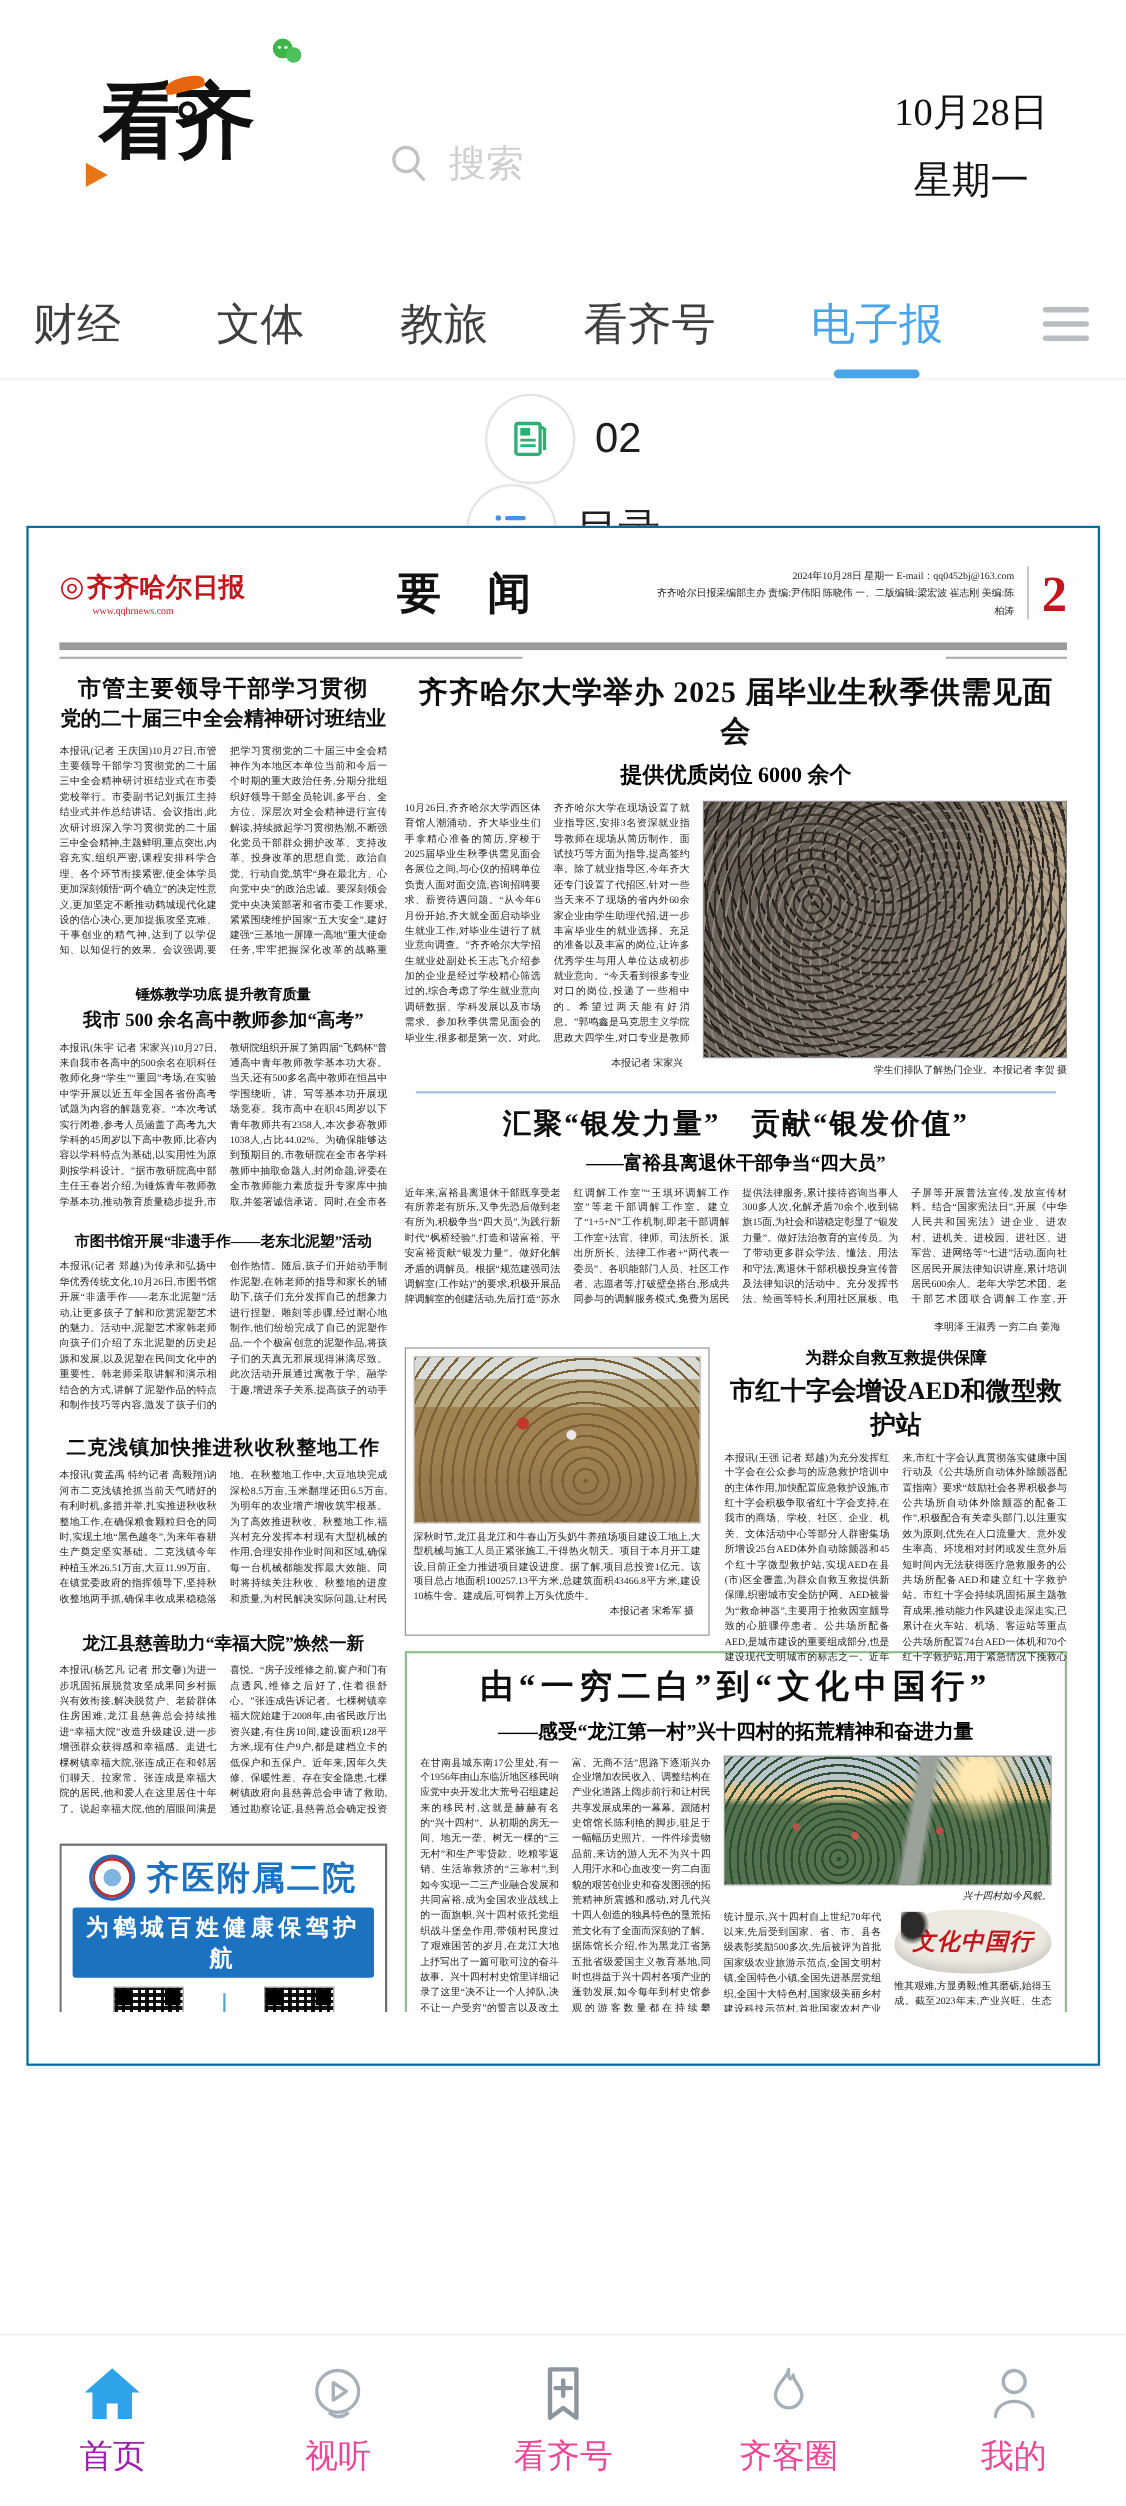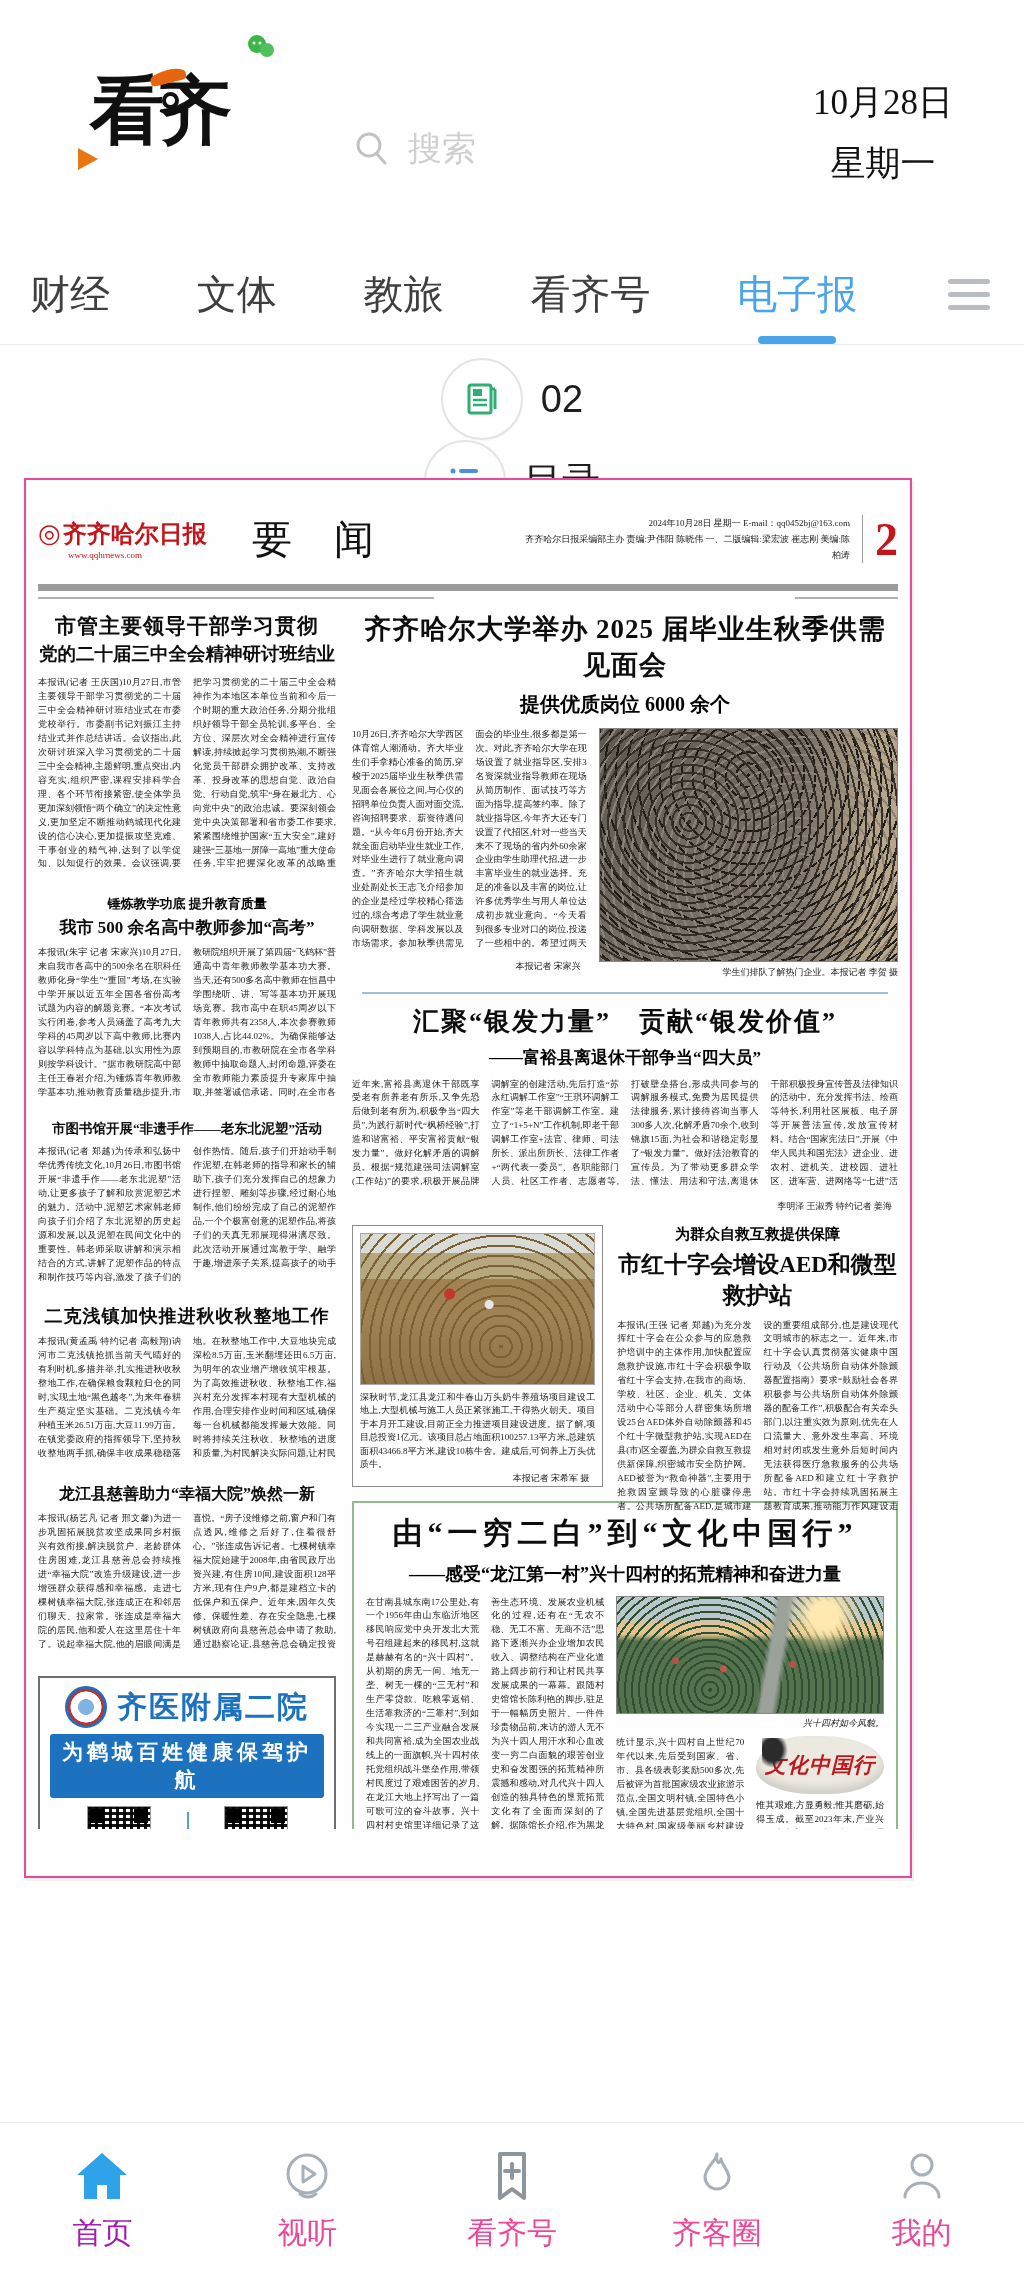--- a/index.html
+++ b/index.html
@@ -35,29 +35,29 @@
 
   
   .toolbar{position:absolute;left:0;top:358px;width:1024px;height:104px;display:flex;align-items:center;
            justify-content:space-between;padding:0 42px;box-sizing:border-box;flex-direction:column;}
   .tool{display:flex;align-items:center;gap:18px;cursor:pointer;}
   .tool-circle{width:78px;height:78px;border-radius:50%;border:2px solid #e4e4e4;background:#fff;
                display:flex;align-items:center;justify-content:center;box-shadow:0 1px 2px rgba(0,0,0,.04);}
   .tool-label{font-size:38px;color:#1e1e1e;}
 
   
-  .paper{position:absolute;left:24px;top:478px;width:888px;height:1400px;box-sizing:border-box;
-         border:2px solid #ec4899;background:#fefefe;padding:22px 12px;box-shadow:2px 3px 0 rgba(0,0,0,.06);
+  .paper{position:absolute;left:24px;top:478px;width:976px;height:1400px;box-sizing:border-box;
+         border:2px solid #0369a1;background:#fefefe;padding:22px 28px;box-shadow:2px 3px 0 rgba(0,0,0,.06);
          font-family:"Liberation Serif","DejaVu Serif",serif;}
   .mh{display:flex;align-items:center;height:74px;}
   .brand{width:214px;}
   .brand-row{color:#c3161c;font-weight:bold;font-size:24px;white-space:nowrap;}
   .brand-mark{font-size:26px;margin-right:2px;}
   .brand-url{color:#c3161c;font-size:9px;margin-left:30px;}
-  .mh-section{flex:1;font-size:40px;font-weight:400;letter-spacing:16px;color:#111;}
+  .mh-section{flex:1;text-align:center;font-size:40px;font-weight:700;letter-spacing:16px;color:#111;}
   .mh-info{width:330px;font-size:9px;color:#222;line-height:1.8;text-align:right;}
   .mh-vline{width:1px;height:48px;background:#999;margin:0 12px;}
   .mh-page{font-size:46px;font-weight:900;color:#c3161c;}
   .rule-thick{height:7px;background:#9b9b9b;margin-top:8px;}
   .rule-thin-row{display:flex;justify-content:space-between;margin-top:6px;}
   .rule-thin-row i{display:block;height:2px;background:#b0b0b0;}
   .rt-l{width:46%;} .rt-r{width:12%;}
 
   .cols{display:flex;gap:16px;margin-top:12px;height:1218px;overflow:hidden;}
   .col-left{width:298px;flex:none;}
@@ -354,21 +354,21 @@
               <div class="photo-jobfair"></div>
               <div class="caption r1-caption">学生们排队了解热门企业。本报记者 李贺 摄</div>
             </div>
           </div>
         </div>
         <div class="rdivider"></div>
         <div>
           <div class="hl r2-h">汇聚“银发力量”　贡献“银发价值”</div>
           <div class="r2-sub">——富裕县离退休干部争当“四大员”</div>
           <div class="r2-body">近年来,富裕县离退休干部既享受老有所养老有所乐,又争先恐后做到老有所为,积极争当“四大员”,为践行新时代“枫桥经验”,打造和谐富裕、平安富裕贡献“银发力量”。做好化解矛盾的调解员。根据“规范建强司法调解室(工作站)”的要求,积极开展品牌调解室的创建活动,先后打造“苏永红调解工作室”“王琪环调解工作室”等老干部调解工作室。建立了“1+5+N”工作机制,即老干部调解工作室+法官、律师、司法所长、派出所所长、法律工作者+“两代表一委员”、各职能部门人员、社区工作者、志愿者等,打破壁垒搭台,形成共同参与的调解服务模式,免费为居民提供法律服务,累计接待咨询当事人300多人次,化解矛盾70余个,收到锦旗15面,为社会和谐稳定彰显了“银发力量”。做好法治教育的宣传员。为了带动更多群众学法、懂法、用法和守法,离退休干部积极投身宣传普及法律知识的活动中。充分发挥书法、绘画等特长,利用社区展板、电子屏等开展普法宣传,发放宣传材料。结合“国家宪法日”,开展《中华人民共和国宪法》进企业、进农村、进机关、进校园、进社区、进军营、进网络等“七进”活动,面向社区居民开展法律知识讲座,累计培训居民600余人。老年大学艺术团、老干部艺术团联合调解工作室,开展“12·4”国家宪法日的文艺汇演、“送法进基层·普法暖年味儿”迎新春法治文艺汇演、“美好生活·法典相伴”文艺演出等活动,让群众在欢快的氛围中增强法治观念,助力在全社会形成崇德尚法的浓厚氛围。做好“防风险”的信息员。按照“主动发现问题和解决问题”的工作思路,结合离退休干部担任兼职网格员,加入治安巡逻队等项工作,组织他们在辖区内,深入开展法治宣传、矛盾纠纷摸排,特别是掌握群众关注的热点、敏感问题,及时搜集、上报深层次、预警性、有价值的信息,做到提前预防、及时化解,确保社会和谐稳定。做好法治建设的参谋员。发挥离退休干部参谋助手、指导监督和桥梁纽带等优势作用,将有威望的老同志请进社区,担任“参谋”,协助社区开展居民自管理、议事协调等工作。全县不断形成了“党建引领,老党员参与、家园共建”的工作格局。同时,组织有威望的离退休老领导,司法机关退休老干部为法治建设出谋划策,提出一些很好的意见和建议,为基层治理不断贡献出“银发力量”。</div>
-          <div class="byline">李明泽 王淑秀 特约记者 姜海</div>
+          <div class="byline">李明泽 王淑秀 一穷二白 姜海</div>
         </div>
         <div class="r3">
           <div class="photo-box">
             <div class="photo-construction"></div>
             <div class="caption pb-caption">深秋时节,龙江县龙江和牛春山万头奶牛养殖场项目建设工地上,大型机械与施工人员正紧张施工,干得热火朝天。项目于本月开工建设,目前正全力推进项目建设进度。据了解,项目总投资1亿元。该项目总占地面积100257.13平方米,总建筑面积43466.8平方米,建设10栋牛舍。建成后,可饲养上万头优质牛。</div>
             <div class="byline">本报记者 宋希军 摄</div>
           </div>
           <div class="aed">
             <div class="r3-kicker">为群众自救互救提供保障</div>
             <div class="hl r3-h">市红十字会增设AED和微型救护站</div>

